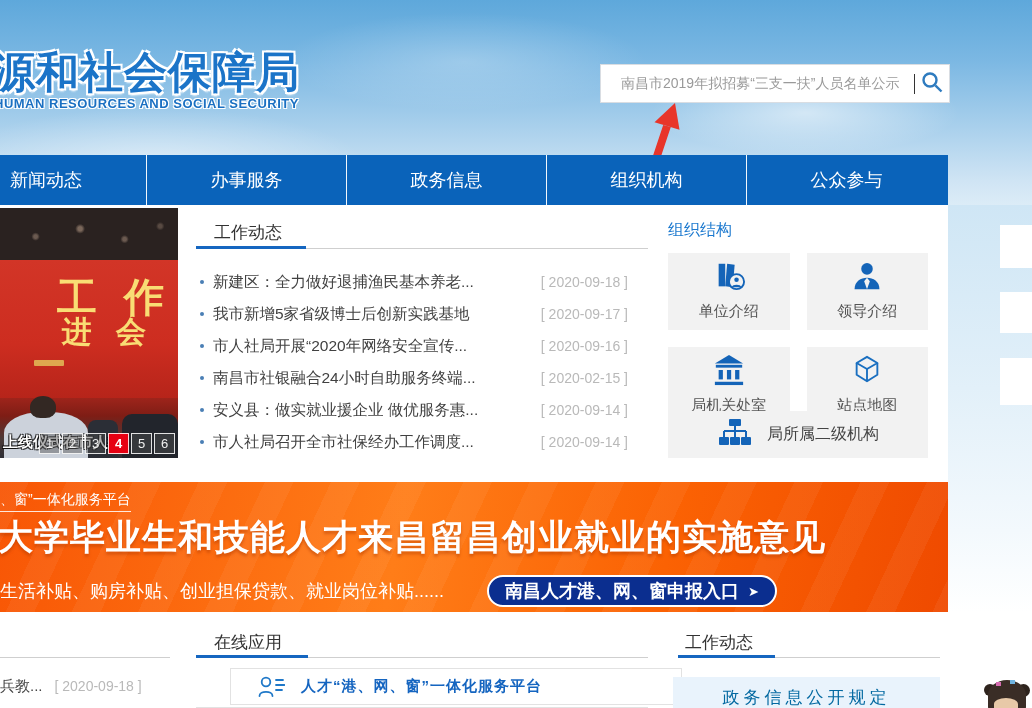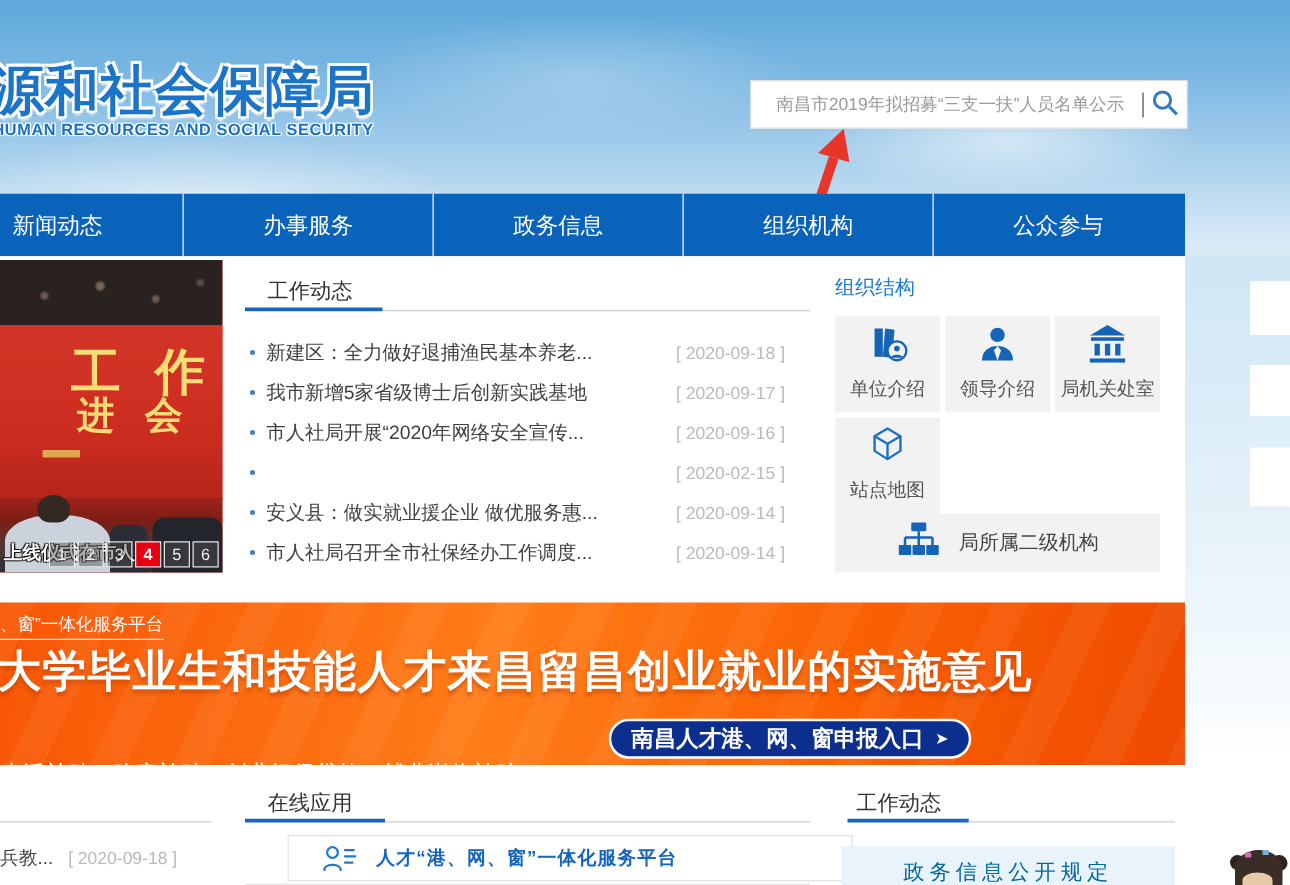--- a/index.html
+++ b/index.html
@@ -73,35 +73,35 @@
   .u-blue { position:absolute; height:3px; background:#1566c0; }
   .u-gray { position:absolute; height:1px; background:#cfcfcf; }
   .news-list { left:196px; top:266px; width:452px; }
   .news-row { height:32px; display:flex; align-items:center; cursor:pointer; }
   .bullet { width:4px; height:4px; border-radius:50%; background:#4a7fb5; margin:0 9px 0 4px; flex:none; }
   .news-title { font-size:15.5px; color:#414141; white-space:nowrap; overflow:hidden; }
   .news-date { margin-left:auto; padding-right:20px; font-size:14px; color:#b9b9b9; white-space:nowrap; }
 
   
   .org-head { left:668px; top:220px; font-size:16px; color:#1c79cf; cursor:pointer; }
-  .org-cards { left:668px; top:253px; width:260px; display:grid; grid-template-columns:1fr 1fr 1fr; gap:4px; }
+  .org-cards { left:668px; top:253px; width:260px; display:grid; grid-template-columns:1fr 1fr; gap:17px; }
   .org-card { height:77px; background:#f2f2f2; display:flex; flex-direction:column; align-items:center; justify-content:flex-end; padding-bottom:9px; gap:6px; cursor:pointer; }
   .org-card .lbl { font-size:15px; color:#555; }
   .org-wide { left:668px; top:411px; width:260px; height:47px; background:#f2f2f2; display:flex; align-items:center; justify-content:center; gap:14px; cursor:pointer; }
   .org-wide .lbl { font-size:16px; color:#444; }
 
   
   .banner { left:0; top:482px; width:948px; height:130px; overflow:hidden;
     background:
       repeating-linear-gradient(115deg, rgba(255,255,255,.05) 0 26px, rgba(255,255,255,0) 26px 60px),
       linear-gradient(100deg,#f85605 0%,#ff7d18 42%,#fb6203 70%,#ef4a00 100%); }
   .banner-small { position:absolute; left:0; top:9px; font-size:14px; color:#fff; border-bottom:1px solid rgba(255,255,255,.85); padding-bottom:2px; white-space:nowrap; }
   .banner-title { position:absolute; left:-2px; top:32px; font-size:35px; font-weight:bold; color:#fff; letter-spacing:1px; white-space:nowrap;
     text-shadow:0 3px 3px rgba(170,55,0,.45); }
-  .banner-sub { position:absolute; left:0; top:607px; font-size:18px; color:#fff; white-space:nowrap; }
+  .banner-sub { position:absolute; left:0; top:579px; font-size:18px; color:#fff; white-space:nowrap; }
   .banner-btn { position:absolute; left:487px; top:575px; height:32px; padding:0 16px; border-radius:17px;
     background:#0b2e8f; border:2px solid #fff; color:#fff; font-weight:bold; font-size:18px;
     display:flex; align-items:center; gap:9px; cursor:pointer; white-space:nowrap; }
   .banner-btn .tri { font-size:13px; }
 
   
   .row-app { left:196px; top:668px; width:452px; height:37px; background:#fff; border:1px solid #e2e2e2; display:flex; align-items:center; cursor:pointer;margin-left:34px; }
   .row-app .app-label { font-size:15px; font-weight:bold; color:#1565c0; letter-spacing:1px; }
   .row-app2 { left:196px; top:707px; width:452px; height:20px; background:#fff; border:1px solid #e2e2e2; }
   .info-box { left:673px; top:677px; width:267px; height:40px; background:#e9f3fc; display:flex; align-items:center; justify-content:center; cursor:pointer; }
@@ -198,20 +198,21 @@
     <span class="news-title">我市新增5家省级博士后创新实践基地</span>
     <span class="news-date">[ 2020-09-17 ]</span>
   </div>
   <div class="news-row">
     <span class="bullet"></span>
     <span class="news-title">市人社局开展“2020年网络安全宣传...</span>
     <span class="news-date">[ 2020-09-16 ]</span>
   </div>
   <div class="news-row">
     <span class="bullet"></span>
+    <span class="news-title">南昌市社银融合24小时自助服务终端...</span>
     <span class="news-date">[ 2020-02-15 ]</span>
   </div>
   <div class="news-row">
     <span class="bullet"></span>
     <span class="news-title">安义县：做实就业援企业 做优服务惠...</span>
     <span class="news-date">[ 2020-09-14 ]</span>
   </div>
   <div class="news-row">
     <span class="bullet"></span>
     <span class="news-title">市人社局召开全市社保经办工作调度...</span>

